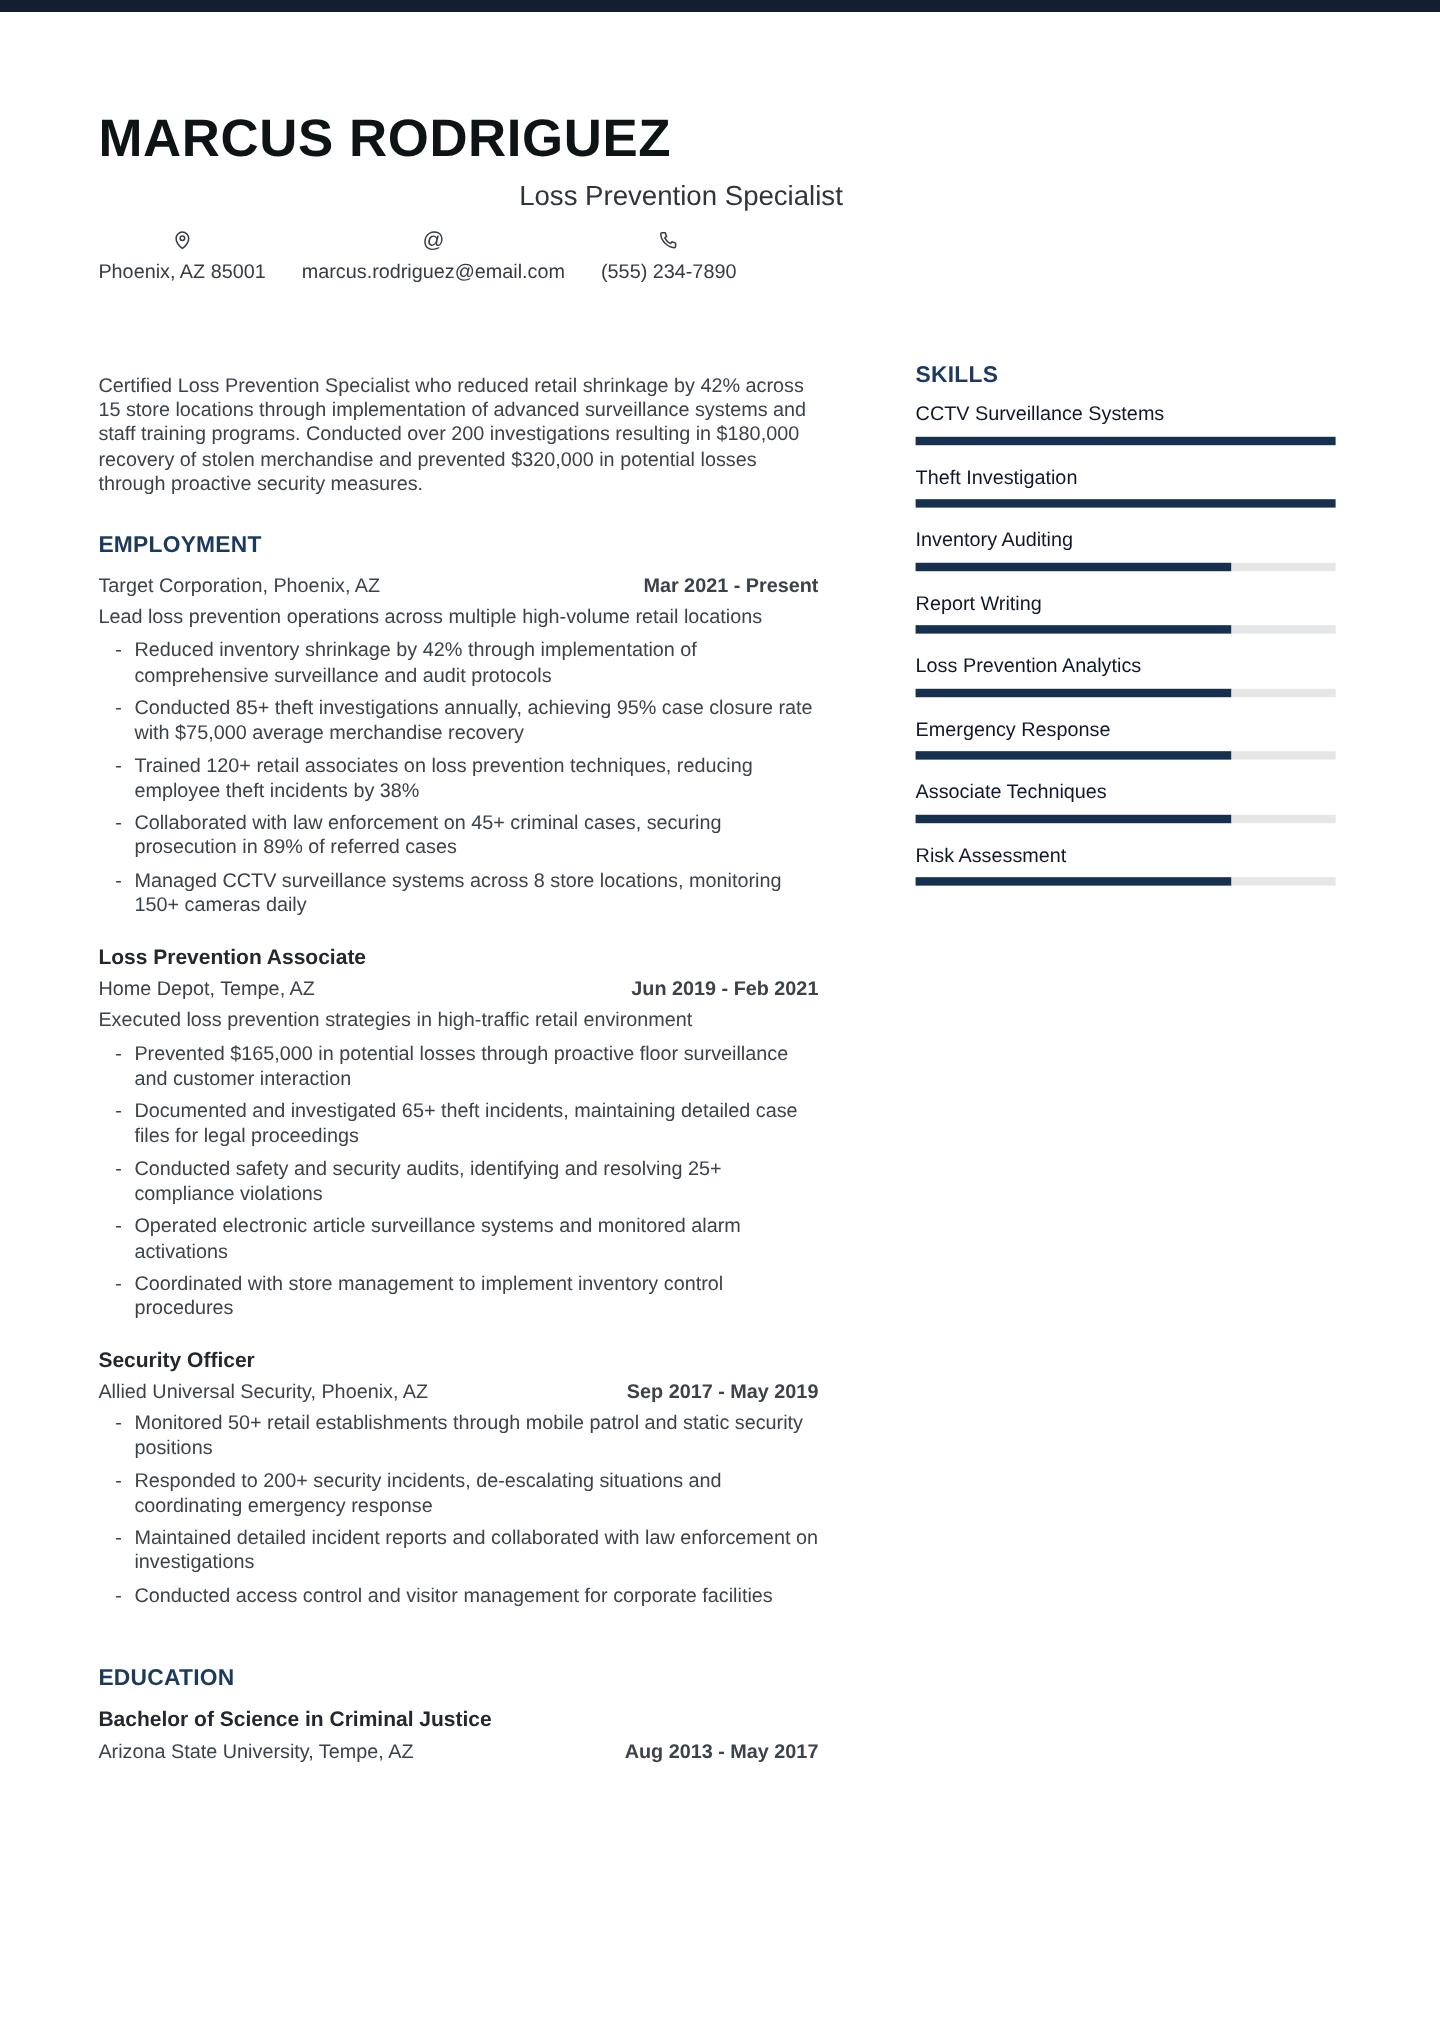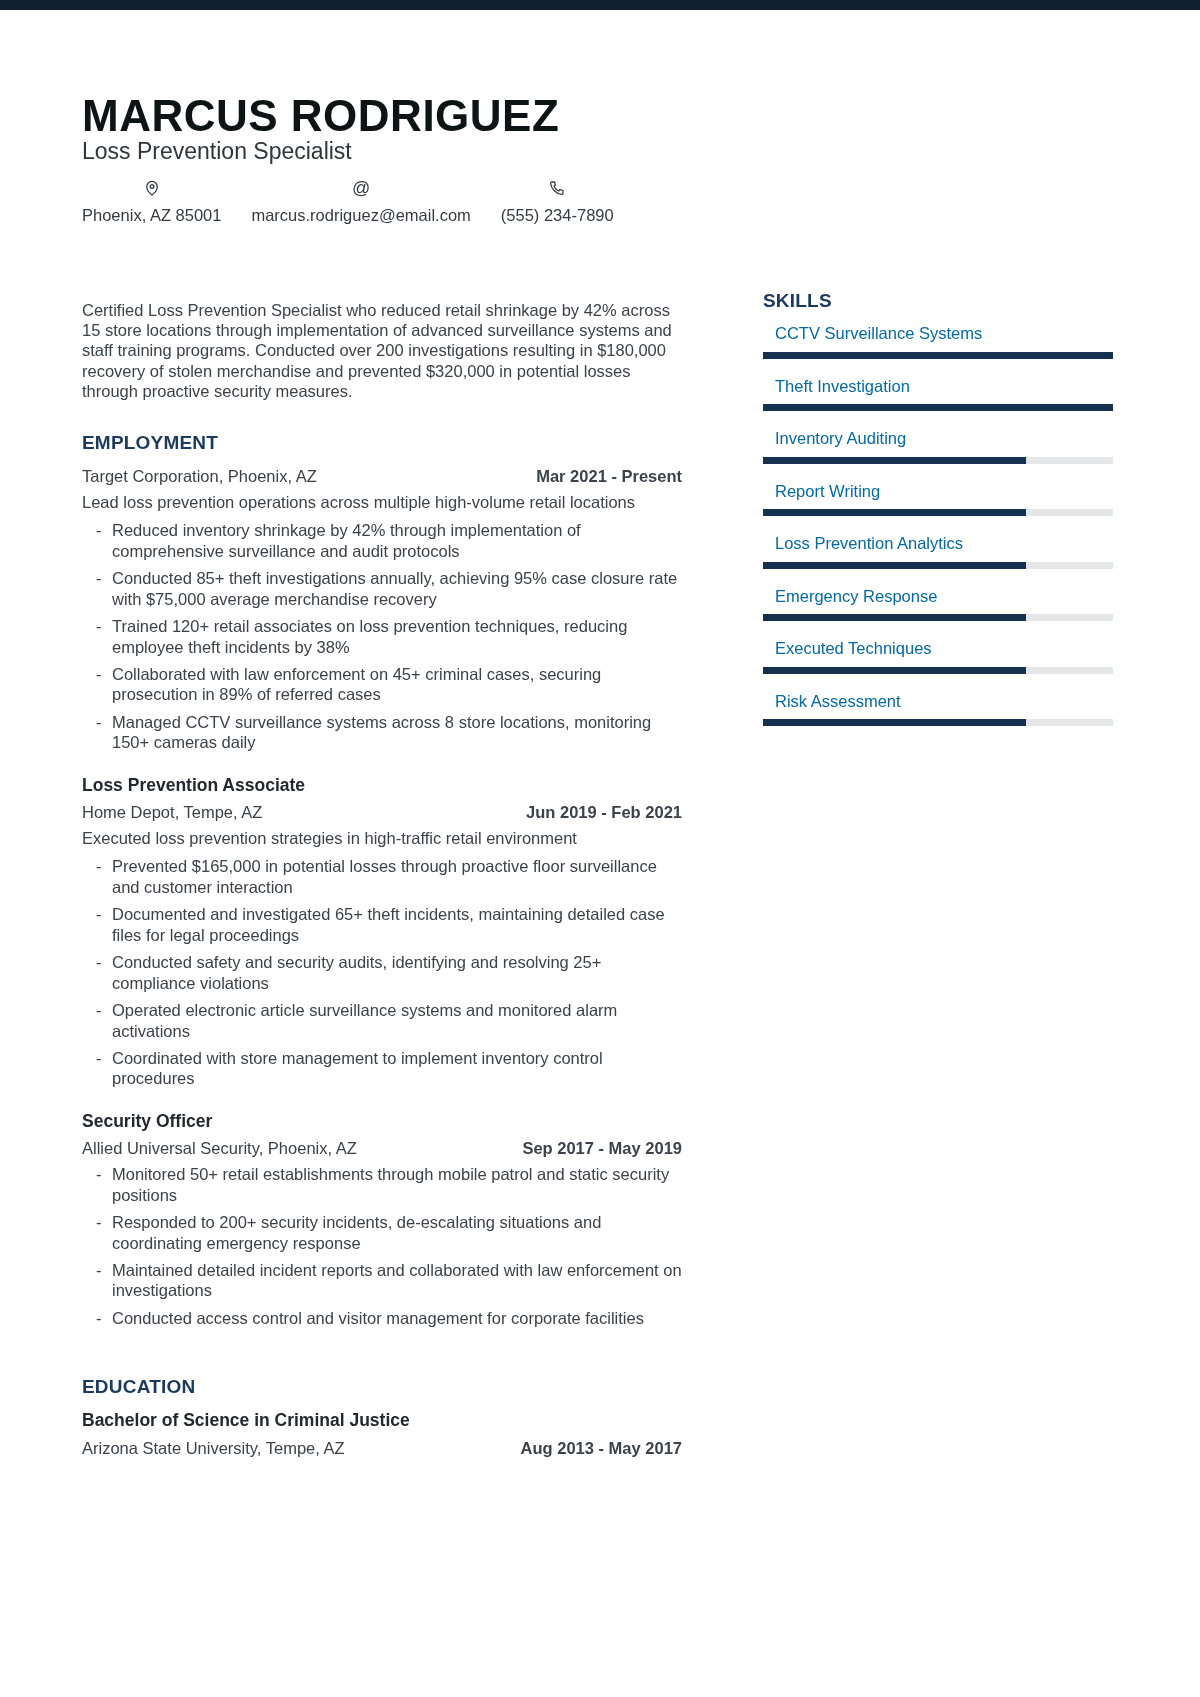--- a/index.html
+++ b/index.html
@@ -19,21 +19,21 @@
     font-family:"Liberation Sans","DejaVu Sans",sans-serif;
     font-size:16.5px;line-height:1.23;color:var(--ink);
     background:var(--paper);
     -webkit-font-smoothing:antialiased;
   }
   .topbar{height:10px;width:100%;background:var(--topbar);}
   .page{width:1140px;padding:0 87px 60px 82px;}
   
   .hdr{padding-top:84px;}
   .name{font-size:44px;font-weight:700;letter-spacing:.5px;color:var(--ink-name);line-height:1;}
-  .role{margin-top:1px;font-size:23px;color:#2f353b;line-height:1.1;}
+  .role{margin-top:13px;font-size:23px;color:#2f353b;line-height:1.1;text-align:center;}
   .contact{margin-top:15px;display:flex;align-items:center;gap:30px;font-size:16.5px;color:#343b42;}
   .citem{display:flex;align-items:center;gap:8px;flex-direction:column;}
   .cicon{display:inline-flex;width:18px;height:18px;align-items:center;justify-content:center;color:#343b42;}
   .cicon svg{width:18px;height:18px;display:block;}
   .at-glyph{font-size:18px;font-weight:400;line-height:1;}
   
   .cols{display:flex;margin-top:64px;}
   .main{width:600px;flex:0 0 600px;}
   .aside{margin-left:81px;width:350px;flex:0 0 350px;}
   h2.sec{font-size:19px;line-height:1.15;font-weight:700;color:var(--navy);letter-spacing:.2px;}
@@ -49,21 +49,21 @@
   ul.bullets{list-style:none;}
   ul.bullets li{display:flex;margin-bottom:7px;line-height:1.24;}
   ul.bullets .dash{flex:0 0 16px;padding-left:14px;box-sizing:content-box;width:2px;}
   ul.bullets .btxt{flex:1;}
   
   .edu-degree{margin-top:12px;font-size:17.5px;font-weight:700;color:var(--ink-strong);margin-bottom:7px;line-height:1.2;}
   .edu-row{display:flex;justify-content:space-between;align-items:baseline;}
   
   .skills-list{margin-top:12px;}
   .skill{margin-bottom:17px;}
-  .skill-name{margin-bottom:8px;line-height:1.24;color:#0369a1;margin-left:12px;}
+  .skill-name{margin-bottom:8px;line-height:1.24;color:#0f172a;}
   .skill-bar{height:7px;width:100%;background:var(--bar-track);}
   .skill-fill{height:7px;background:var(--bar-fill);}
 </style>
 </head>
 <body>
 
 <div class="topbar"></div>
 
 <div class="page">
 
@@ -247,21 +247,21 @@
   </div>
 
   <div class="skill">
     <div class="skill-name">Emergency Response</div>
     <div class="skill-bar">
       <div class="skill-fill" style="width: 75%;"></div>
     </div>
   </div>
 
   <div class="skill">
-    <div class="skill-name">Executed Techniques</div>
+    <div class="skill-name">Associate Techniques</div>
     <div class="skill-bar">
       <div class="skill-fill" style="width: 75%;"></div>
     </div>
   </div>
 
   <div class="skill">
     <div class="skill-name">Risk Assessment</div>
     <div class="skill-bar">
       <div class="skill-fill" style="width: 75%;"></div>
     </div>

